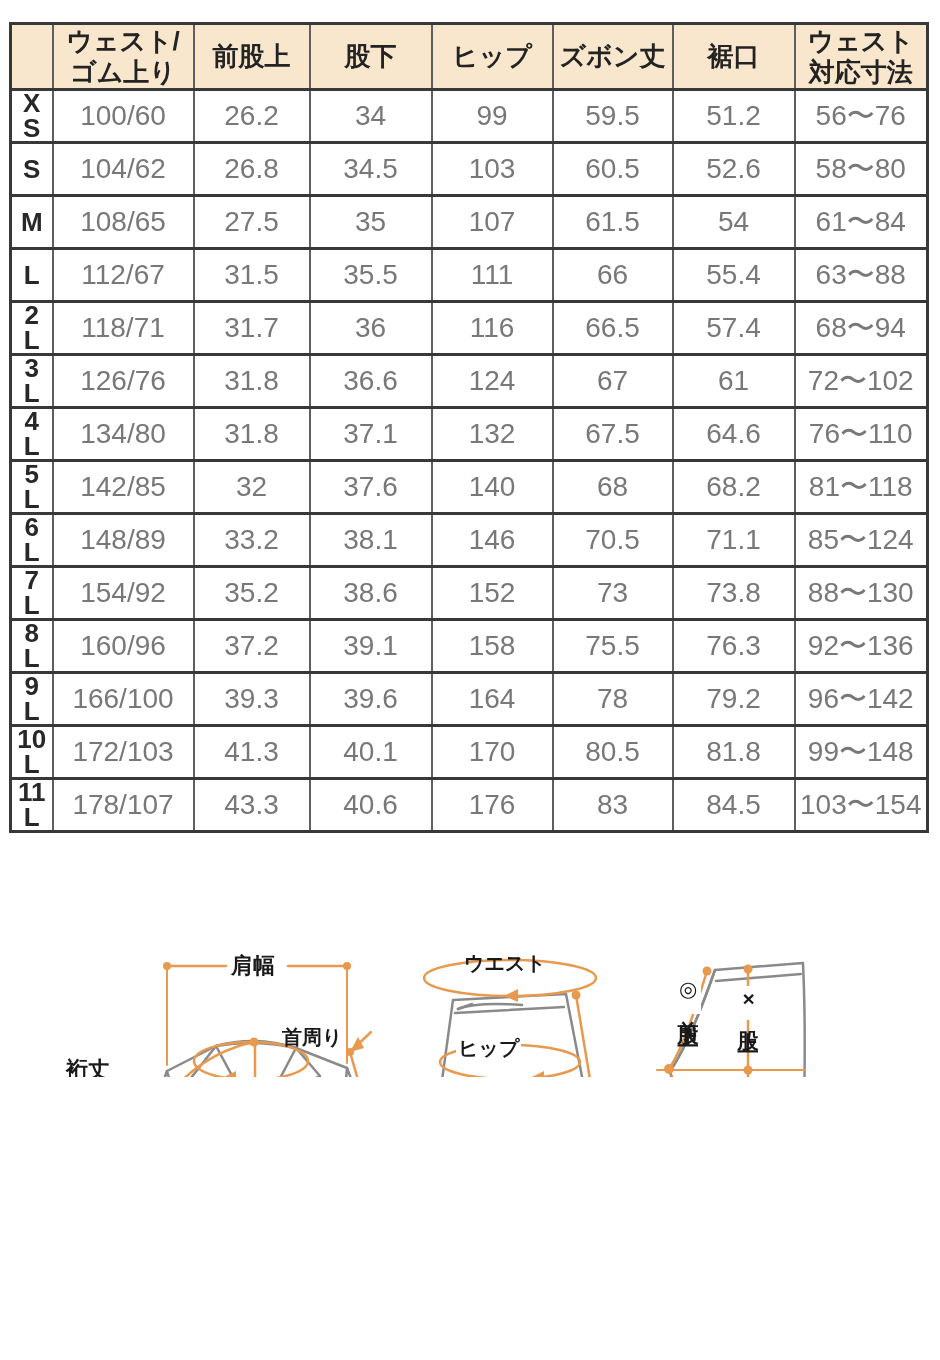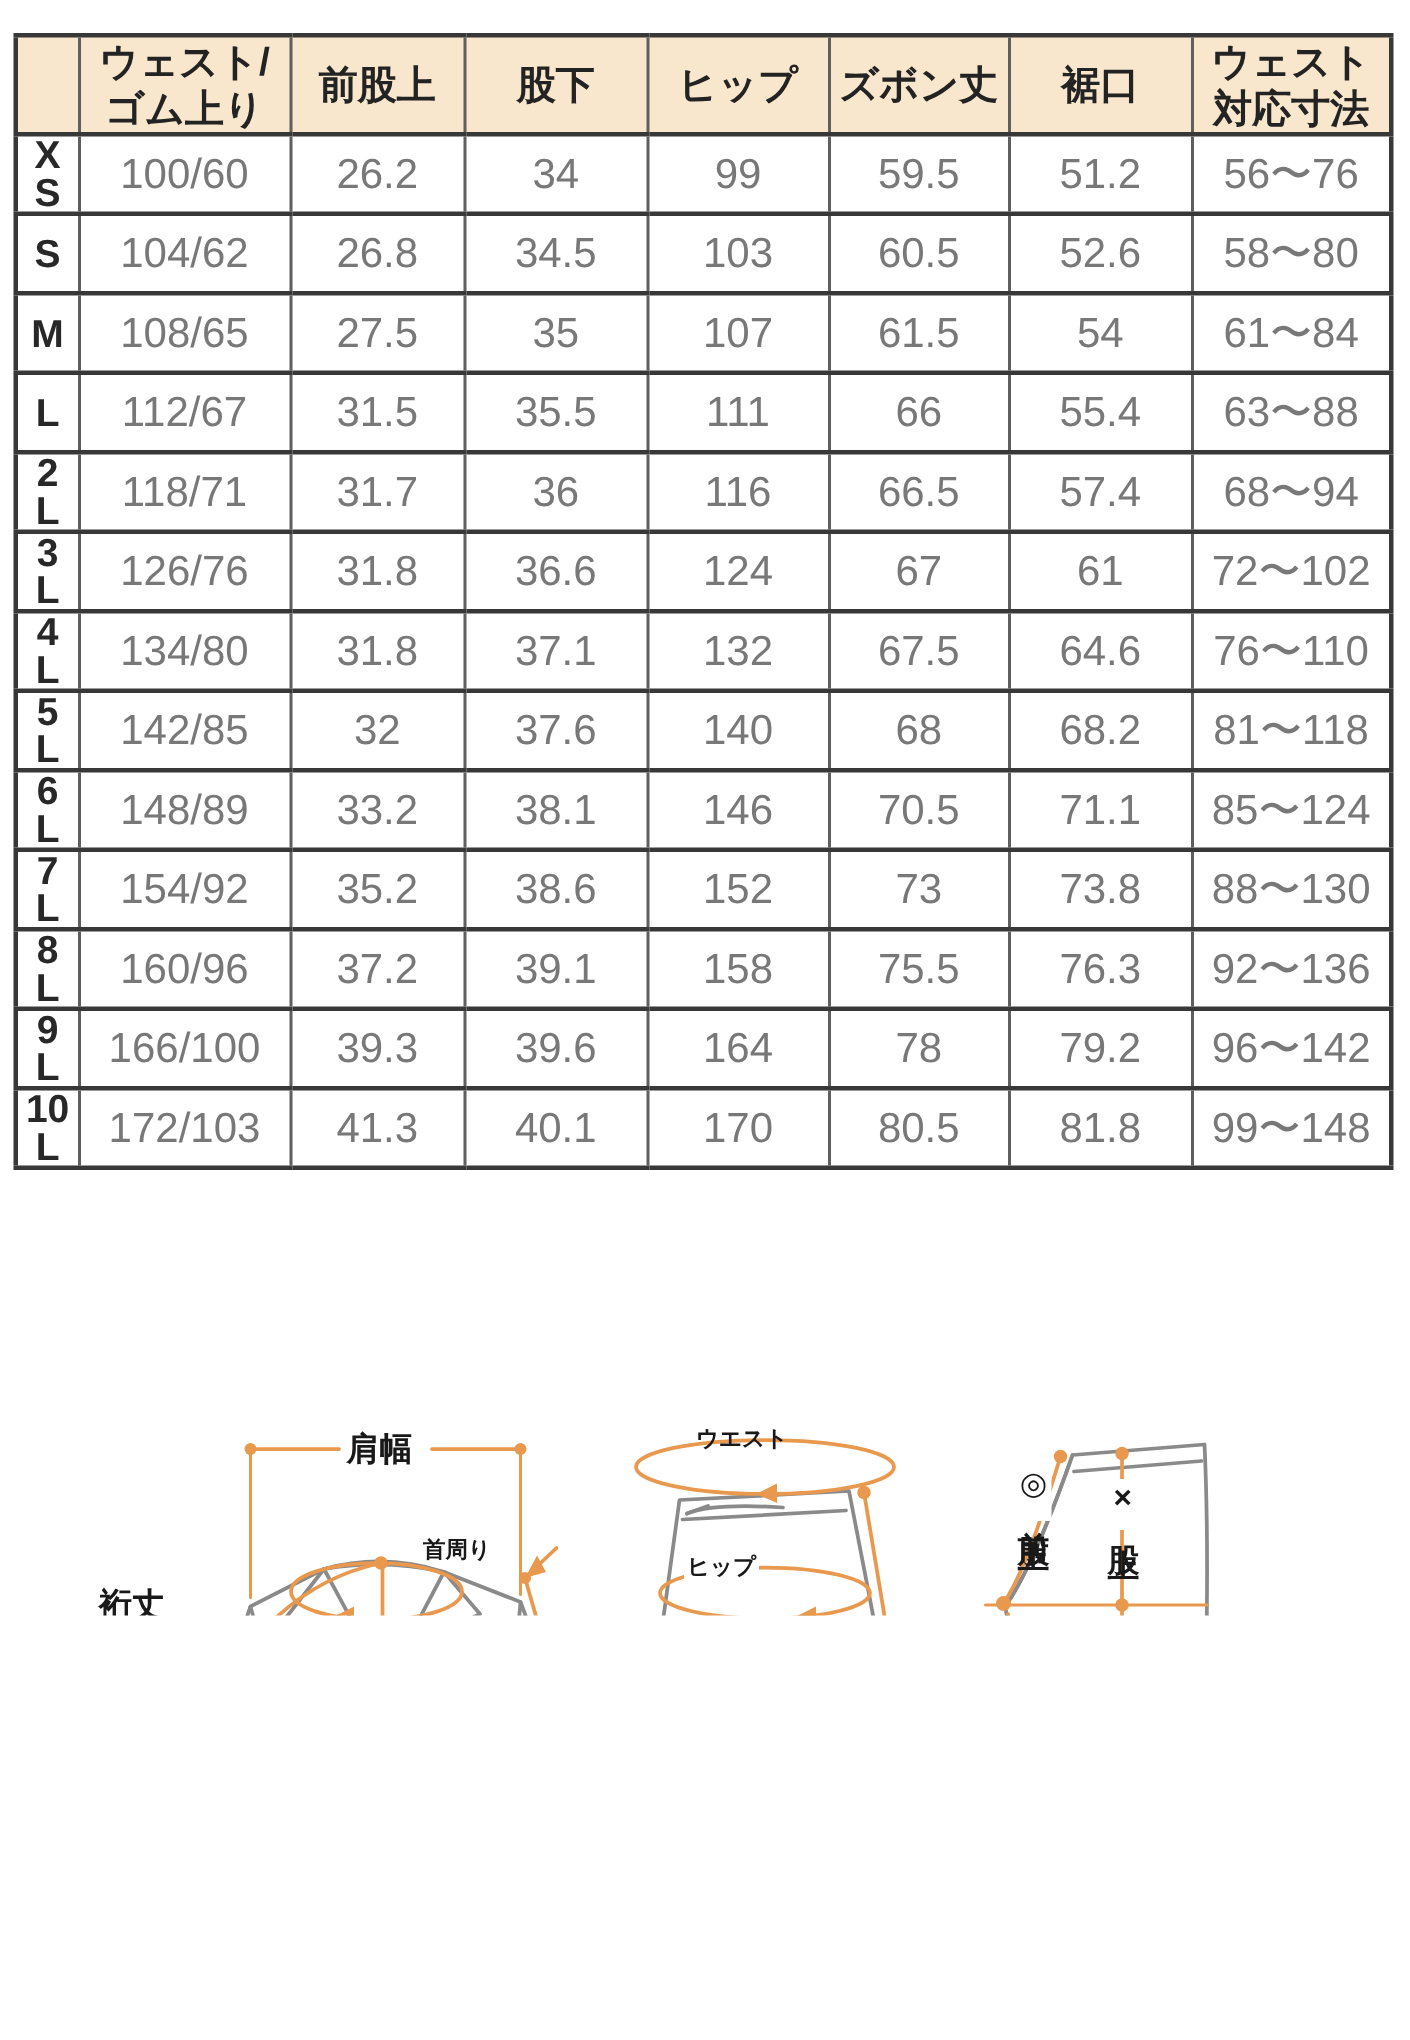--- a/index.html
+++ b/index.html
@@ -39,21 +39,21 @@
   .diagram{position:absolute;}
   .diagram svg{position:absolute;left:0;top:0;overflow:visible;}
   .g-outline{stroke:var(--outline);stroke-width:2.5;fill:none;stroke-linejoin:round;stroke-linecap:round;}
   .g-outline .filled{fill:#fff;}
   .g-accent{stroke:var(--accent);stroke-width:2.5;fill:none;stroke-linecap:round;}
   .thin{stroke-width:2;}
   .dashed{stroke-dasharray:6 5;}
   .dot{fill:var(--accent);stroke:none;}
   .arrow{fill:var(--accent);stroke:none;}
 
-  .hlabel{position:absolute;font-weight:bold;font-size:15px;color:#191919;white-space:nowrap;line-height:1.1;}
+  .hlabel{position:absolute;font-weight:bold;font-size:20px;color:#191919;white-space:nowrap;line-height:1.1;}
   .vlabel{position:absolute;writing-mode:vertical-rl;text-orientation:upright;
           font-weight:bold;font-size:21px;color:#191919;letter-spacing:3px;line-height:1.05;}
   .bgw{background:#fff;padding:1px 2px;}
   .gray-side{color:var(--gray-label);font-size:23px;letter-spacing:2px;}
 
   .note{position:absolute;left:66px;top:1316px;font-size:36px;font-weight:600;color:#101010;letter-spacing:1px;}
 </style>
 </head>
 <body>
 
@@ -218,20 +218,31 @@
           <td class="size-cell">10
 L</td>
           <td>172/103</td>
           <td>41.3</td>
           <td>40.1</td>
           <td>170</td>
           <td>80.5</td>
           <td>81.8</td>
           <td>99〜148</td>
         </tr>
+        <tr>
+          <td class="size-cell">11
+L</td>
+          <td>178/107</td>
+          <td>43.3</td>
+          <td>40.6</td>
+          <td>176</td>
+          <td>83</td>
+          <td>84.5</td>
+          <td>103〜154</td>
+        </tr>
       </tbody>
   </table>
 
   <div class="diagram" style="left:30px;top:952px;width:430px;height:370px;">
     <svg width="430" height="370" viewBox="0 0 430 370">
       <g class="g-outline">
         <path class="filled" d="M137,119 C127,152 139,186 143,220 L147,317 Q227,339 307,317 L311,220 C315,186 327,152 317,116 L266,96 Q226,87 186,94 Z"></path>
         <path class="filled" d="M137,119 L77,289 L114,306 C128,258 141,212 150,172 C146,152 141,134 137,119 Z"></path>
         <path class="filled" d="M317,116 L381,286 L345,304 C333,256 321,212 310,172 C313,150 316,132 317,116 Z"></path>
         <path class="dashed" d="M82,278 L119,294"></path>

